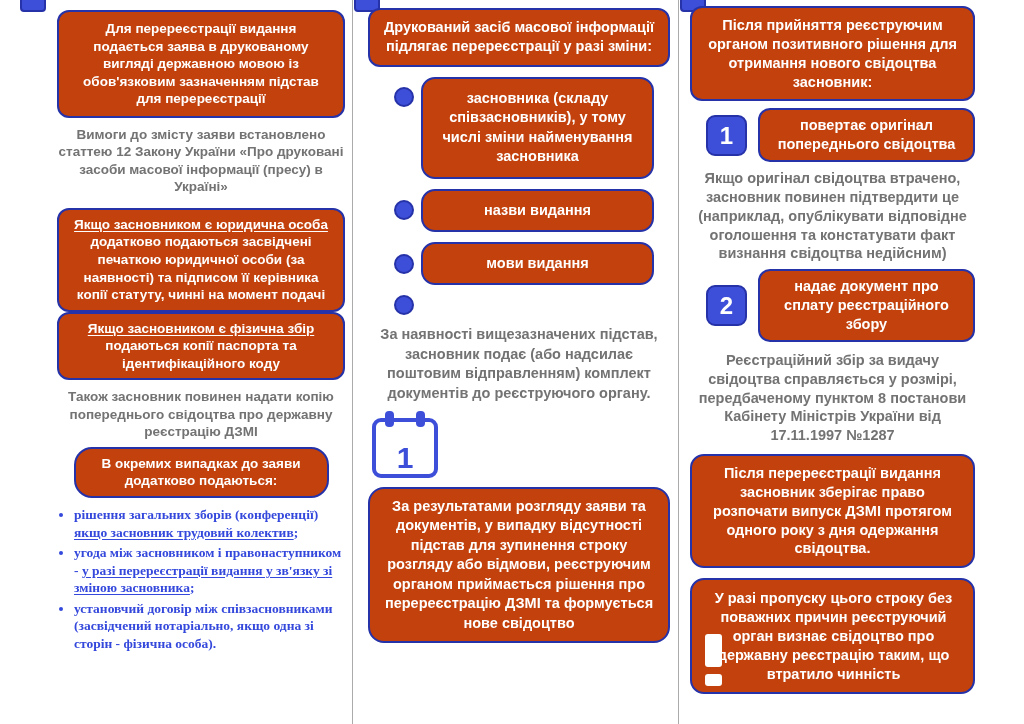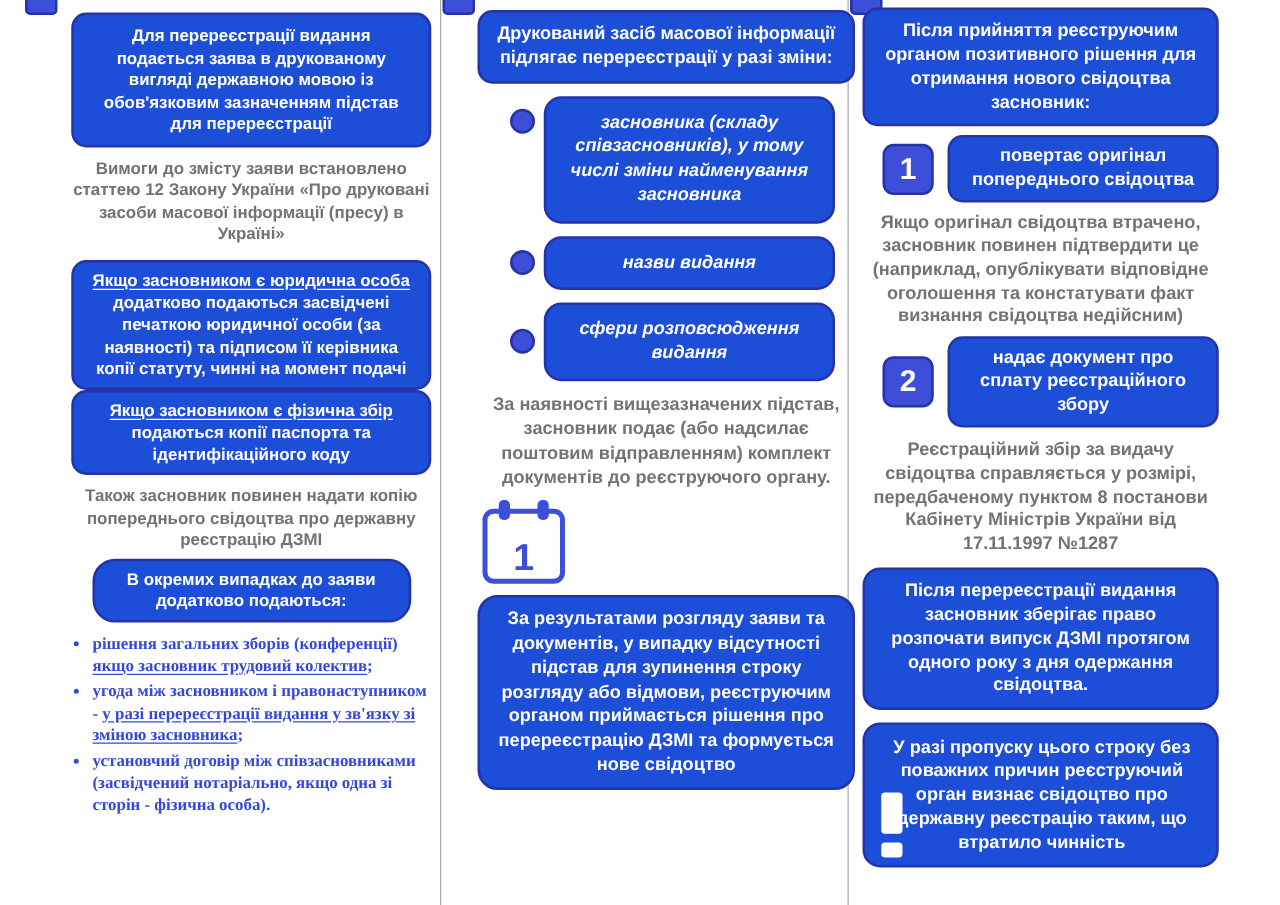--- a/index.html
+++ b/index.html
@@ -10,43 +10,43 @@
   .divider{position:absolute;top:0;width:1px;height:724px;background:#ababab;}
   .d1{left:352px;}
   .d2{left:678px;}
   .top-square{position:absolute;top:-13px;width:22px;height:21px;background:#3d4ed9;border:2px solid #2632a8;border-radius:4px;}
   .ts1{left:20px;}
   .ts2{left:354px;}
   .ts3{left:680px;}
 
   .col{position:absolute;display:flex;flex-direction:column;}
   .col1{left:57px;top:10px;width:288px;font-size:13.5px;line-height:1.3;}
-  .col2{left:382px;top:8px;width:302px;font-size:14.5px;line-height:1.34;}
+  .col2{left:368px;top:8px;width:302px;font-size:14.5px;line-height:1.34;}
   .col3{left:690px;top:6px;width:285px;font-size:14.5px;line-height:1.3;}
 
   .bb{
-    background:#1d4ed8;color:#ffffff;border:2px solid #2632a8;
+    background:#c2410c;color:#ffffff;border:2px solid #2632a8;
     border-radius:12px;text-align:center;padding:6px 10px;box-sizing:border-box;
   }
   .bt{color:#737373;text-align:center;}
   .u{text-decoration:underline;text-underline-offset:2px;}
 
   
   .c1-box1{margin-bottom:8px;padding:8px 10px;}
   .c1-para1{margin-bottom:12px;}
   .c1-box2{}
   .c1-box3{margin-bottom:8px;}
   .c1-para2{margin-bottom:6px;}
   .c1-box4{width:255px;margin:0 auto 8px auto;border-radius:18px;}
   .c1-list{margin:0;padding-left:17px;color:#3448dc;text-align:left;font-family:Liberation Serif, serif;}
   .c1-list li{margin-bottom:3px;}
 
   
   .c2-box1{margin-bottom:10px;padding:8px 12px;}
-  .c2row{display:flex;align-items:center;margin:0 16px 10px 26px;font-style:italic;}
+  .c2row{display:flex;align-items:center;margin:0 16px 10px 26px;}
   .c2row.tall{align-items:flex-start;}
   .c2row.tall .dot{margin-top:10px;}
   .dot{flex:0 0 auto;width:20px;height:20px;border-radius:50%;background:#3d4ed9;border:2px solid #2632a8;margin-right:7px;box-sizing:border-box;}
   .c2item{flex:1;border-radius:14px;padding:10px 10px;}
   .c2-para{margin-bottom:9px;}
   .calrow{display:flex;align-items:center;margin:6px 14px 9px 4px;}
   .calendar{flex:0 0 auto;width:58px;height:52px;background:#ffffff;border:4px solid #3d4ed9;border-radius:9px;position:relative;display:flex;align-items:flex-end;justify-content:center;margin-right:12px;}
   .cal-tab{position:absolute;top:-11px;width:9px;height:16px;background:#3d4ed9;border-radius:4px;}
   .cal-tab.l{left:9px;}
   .cal-tab.r{right:9px;}
@@ -115,21 +115,24 @@
     <div class="c2row tall">
       <div class="dot"></div>
       <div class="bb c2item">засновника (складу співзасновників), у тому числі зміни найменування засновника</div>
     </div>
     <div class="c2row">
       <div class="dot"></div>
       <div class="bb c2item">назви видання</div>
     </div>
     <div class="c2row">
       <div class="dot"></div>
-      <div class="bb c2item">сфери розповсюдження видання</div>
+      <div class="bb c2item">мови видання</div>
+    </div>
+    <div class="c2row">
+      <div class="dot"></div>
     </div>
 
     <div class="bt c2-para">За наявності вищезазначених підстав, засновник подає (або надсилає поштовим відправленням) комплект документів до реєструючого органу.</div>
 
     <div class="calrow">
       <div class="calendar">
         <div class="cal-tab l"></div>
         <div class="cal-tab r"></div>
         <div class="cal-num">1</div>
       </div>

